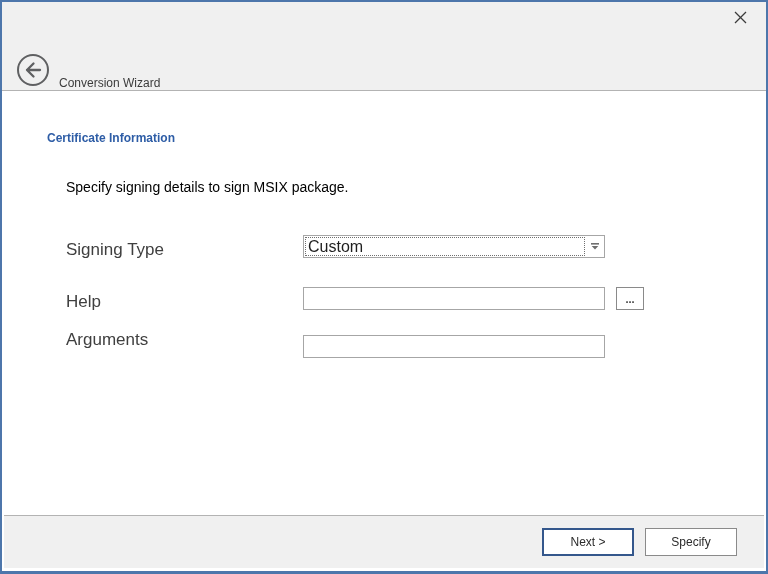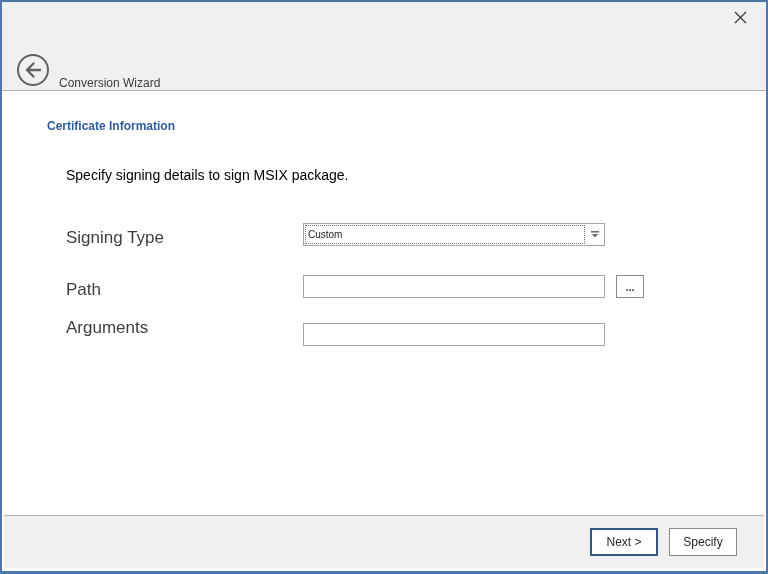--- a/index.html
+++ b/index.html
@@ -53,20 +53,21 @@
     left: 57px;
     top: 74px;
     font-size: 12px;
     color: #3b3b3b;
   }
   
   .content {
     position: relative;
     height: 427px;
     background: #ffffff;
+    margin-top: 12px;
   }
   .content-heading {
     position: absolute;
     left: 45px;
     top: 28px;
     font-size: 12px;
     font-weight: bold;
     color: #2e5da6;
   }
   .content-desc {
@@ -96,21 +97,21 @@
     background: #ffffff;
     display: flex;
     align-items: stretch;
     cursor: pointer;
   }
   .combo-value {
     flex: 1;
     display: flex;
     align-items: center;
     padding-left: 4px;
-    font-size: 10px;
+    font-size: 16px;
     color: #1e1e1e;
     outline: 1px dotted #6f6f6f;
     outline-offset: -2px;
   }
   .combo-arrow {
     width: 18px;
     display: flex;
     align-items: center;
     justify-content: center;
     background: #ffffff;
@@ -153,21 +154,21 @@
     height: 53px;
     background: #f0f0f0;
     border-top: 1px solid #b3b3b3;
     display: flex;
     align-items: center;
     justify-content: flex-end;
     gap: 11px;
     padding-right: 27px;
   }
   .btn {
-    width: 68px;
+    width: 92px;
     height: 28px;
     background: #ffffff;
     border: 1px solid #8a8a8a;
     font-family: "Liberation Sans", sans-serif;
     font-size: 12px;
     color: #2b2b2b;
     cursor: pointer;
   }
   .btn-primary {
     border: 2px solid #34578c;
@@ -206,21 +207,21 @@
     <div class="combo">
       <div class="combo-value">Custom</div>
       <div class="combo-arrow">
         <svg width="8" height="7" viewBox="0 0 8 7">
           <rect x="0" y="0" width="8" height="1.6" fill="#6e6e6e"></rect>
           <path d="M0.7 3 L7.3 3 L4 6.6 Z" fill="#6e6e6e"></path>
         </svg>
       </div>
     </div>
 
-    <span class="field-label lbl-path">Path</span>
+    <span class="field-label lbl-path">Help</span>
     <input class="text-input input-path" type="text" value="" style="">
     <button class="browse-btn">...</button>
 
     <span class="field-label lbl-args">Arguments</span>
     <input class="text-input input-args" type="text" value="" style="">
   </div>
 
   <div class="footer">
     <button class="btn btn-primary">Next &gt;</button>
     <button class="btn">Specify</button>

